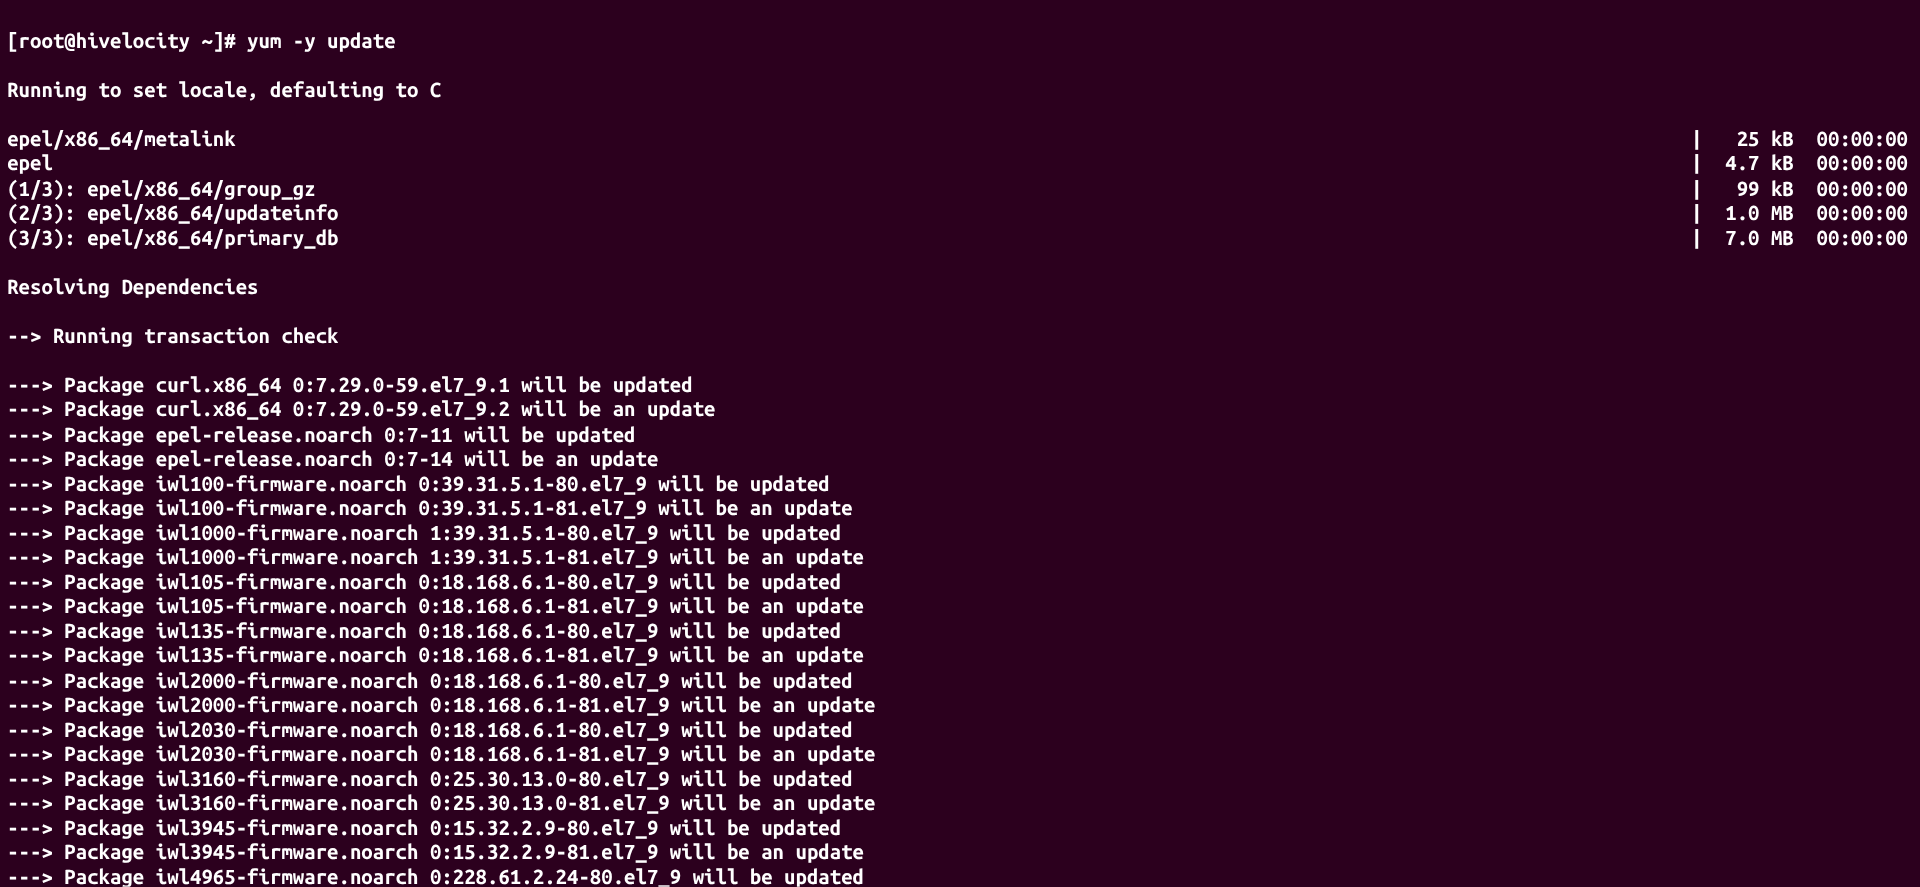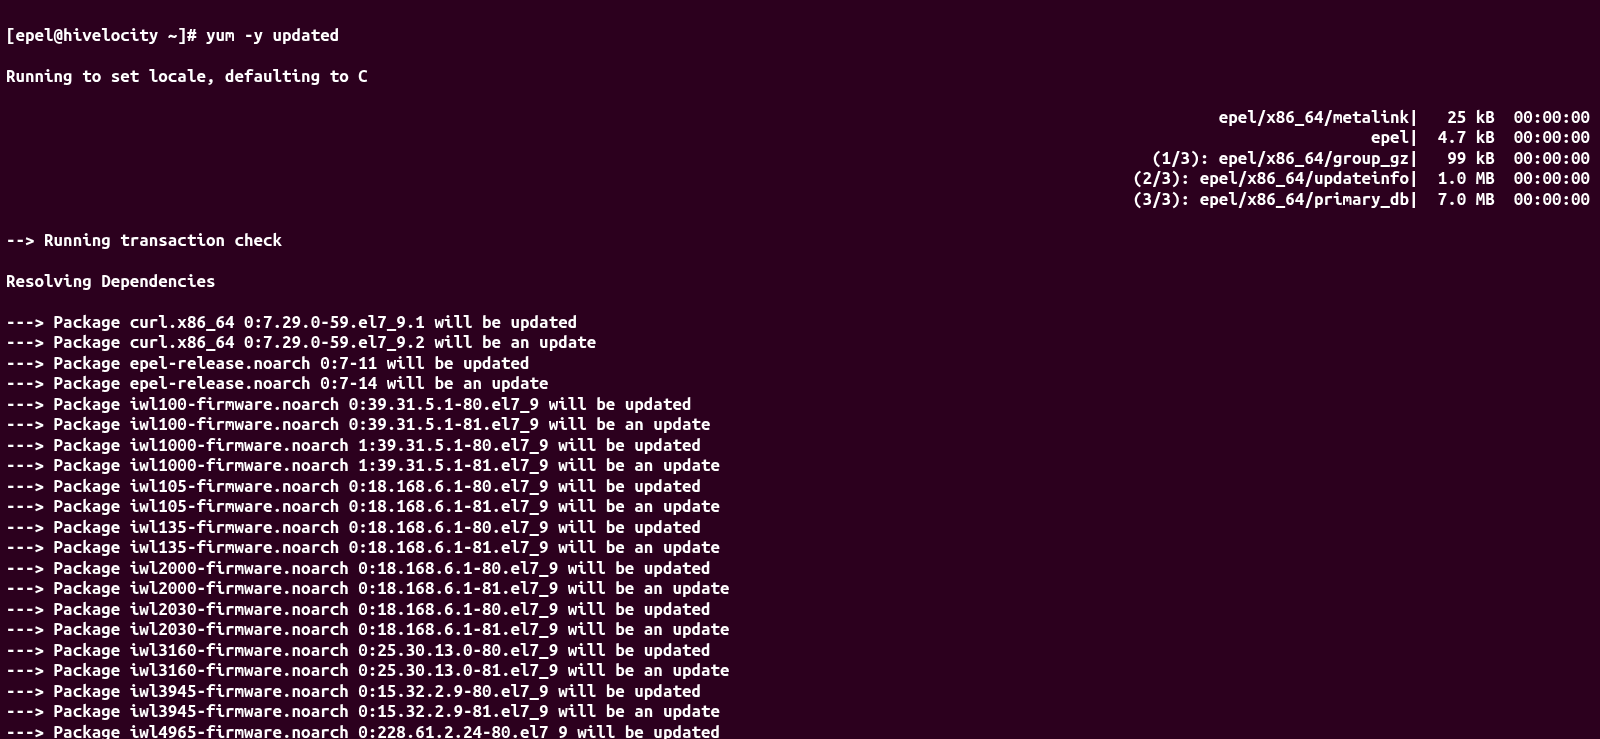--- a/index.html
+++ b/index.html
@@ -14,28 +14,28 @@
     line-height: 20.5px;
     font-weight: bold;
     overflow: hidden;
   }
   .terminal {
     padding: 4px 6px;
     white-space: pre;
   }
   .row {
     display: flex;
-    justify-content: flex-end;
+    justify-content: space-between;
   }
   .left { flex: 0 0 auto; }
   .right { flex: 0 0 auto; text-align: right; padding-right: 4px;}
 </style>
 </head>
 <body>
 
 <div class="terminal">
-<div><span>[epel@hivelocity ~]# </span><span>yum -y updated</span></div>
+<div><span>[root@hivelocity ~]# </span><span>yum -y update</span></div>
 <div>Running to set locale, defaulting to C</div>
 <div id="downloads"><div class="row"><span class="left">epel/x86_64/metalink</span><span class="right">|   25 kB  00:00:00</span></div><div class="row"><span class="left">epel</span><span class="right">|  4.7 kB  00:00:00</span></div><div class="row"><span class="left">(1/3): epel/x86_64/group_gz</span><span class="right">|   99 kB  00:00:00</span></div><div class="row"><span class="left">(2/3): epel/x86_64/updateinfo</span><span class="right">|  1.0 MB  00:00:00</span></div><div class="row"><span class="left">(3/3): epel/x86_64/primary_db</span><span class="right">|  7.0 MB  00:00:00</span></div></div>
+<div>Resolving Dependencies</div>
 <div>--&gt; Running transaction check</div>
-<div>Resolving Dependencies</div>
 <div id="packages"><div>---&gt; Package curl.x86_64 0:7.29.0-59.el7_9.1 will be updated</div><div>---&gt; Package curl.x86_64 0:7.29.0-59.el7_9.2 will be an update</div><div>---&gt; Package epel-release.noarch 0:7-11 will be updated</div><div>---&gt; Package epel-release.noarch 0:7-14 will be an update</div><div>---&gt; Package iwl100-firmware.noarch 0:39.31.5.1-80.el7_9 will be updated</div><div>---&gt; Package iwl100-firmware.noarch 0:39.31.5.1-81.el7_9 will be an update</div><div>---&gt; Package iwl1000-firmware.noarch 1:39.31.5.1-80.el7_9 will be updated</div><div>---&gt; Package iwl1000-firmware.noarch 1:39.31.5.1-81.el7_9 will be an update</div><div>---&gt; Package iwl105-firmware.noarch 0:18.168.6.1-80.el7_9 will be updated</div><div>---&gt; Package iwl105-firmware.noarch 0:18.168.6.1-81.el7_9 will be an update</div><div>---&gt; Package iwl135-firmware.noarch 0:18.168.6.1-80.el7_9 will be updated</div><div>---&gt; Package iwl135-firmware.noarch 0:18.168.6.1-81.el7_9 will be an update</div><div>---&gt; Package iwl2000-firmware.noarch 0:18.168.6.1-80.el7_9 will be updated</div><div>---&gt; Package iwl2000-firmware.noarch 0:18.168.6.1-81.el7_9 will be an update</div><div>---&gt; Package iwl2030-firmware.noarch 0:18.168.6.1-80.el7_9 will be updated</div><div>---&gt; Package iwl2030-firmware.noarch 0:18.168.6.1-81.el7_9 will be an update</div><div>---&gt; Package iwl3160-firmware.noarch 0:25.30.13.0-80.el7_9 will be updated</div><div>---&gt; Package iwl3160-firmware.noarch 0:25.30.13.0-81.el7_9 will be an update</div><div>---&gt; Package iwl3945-firmware.noarch 0:15.32.2.9-80.el7_9 will be updated</div><div>---&gt; Package iwl3945-firmware.noarch 0:15.32.2.9-81.el7_9 will be an update</div><div>---&gt; Package iwl4965-firmware.noarch 0:228.61.2.24-80.el7_9 will be updated</div></div>
 </div>
 
 </body></html>

